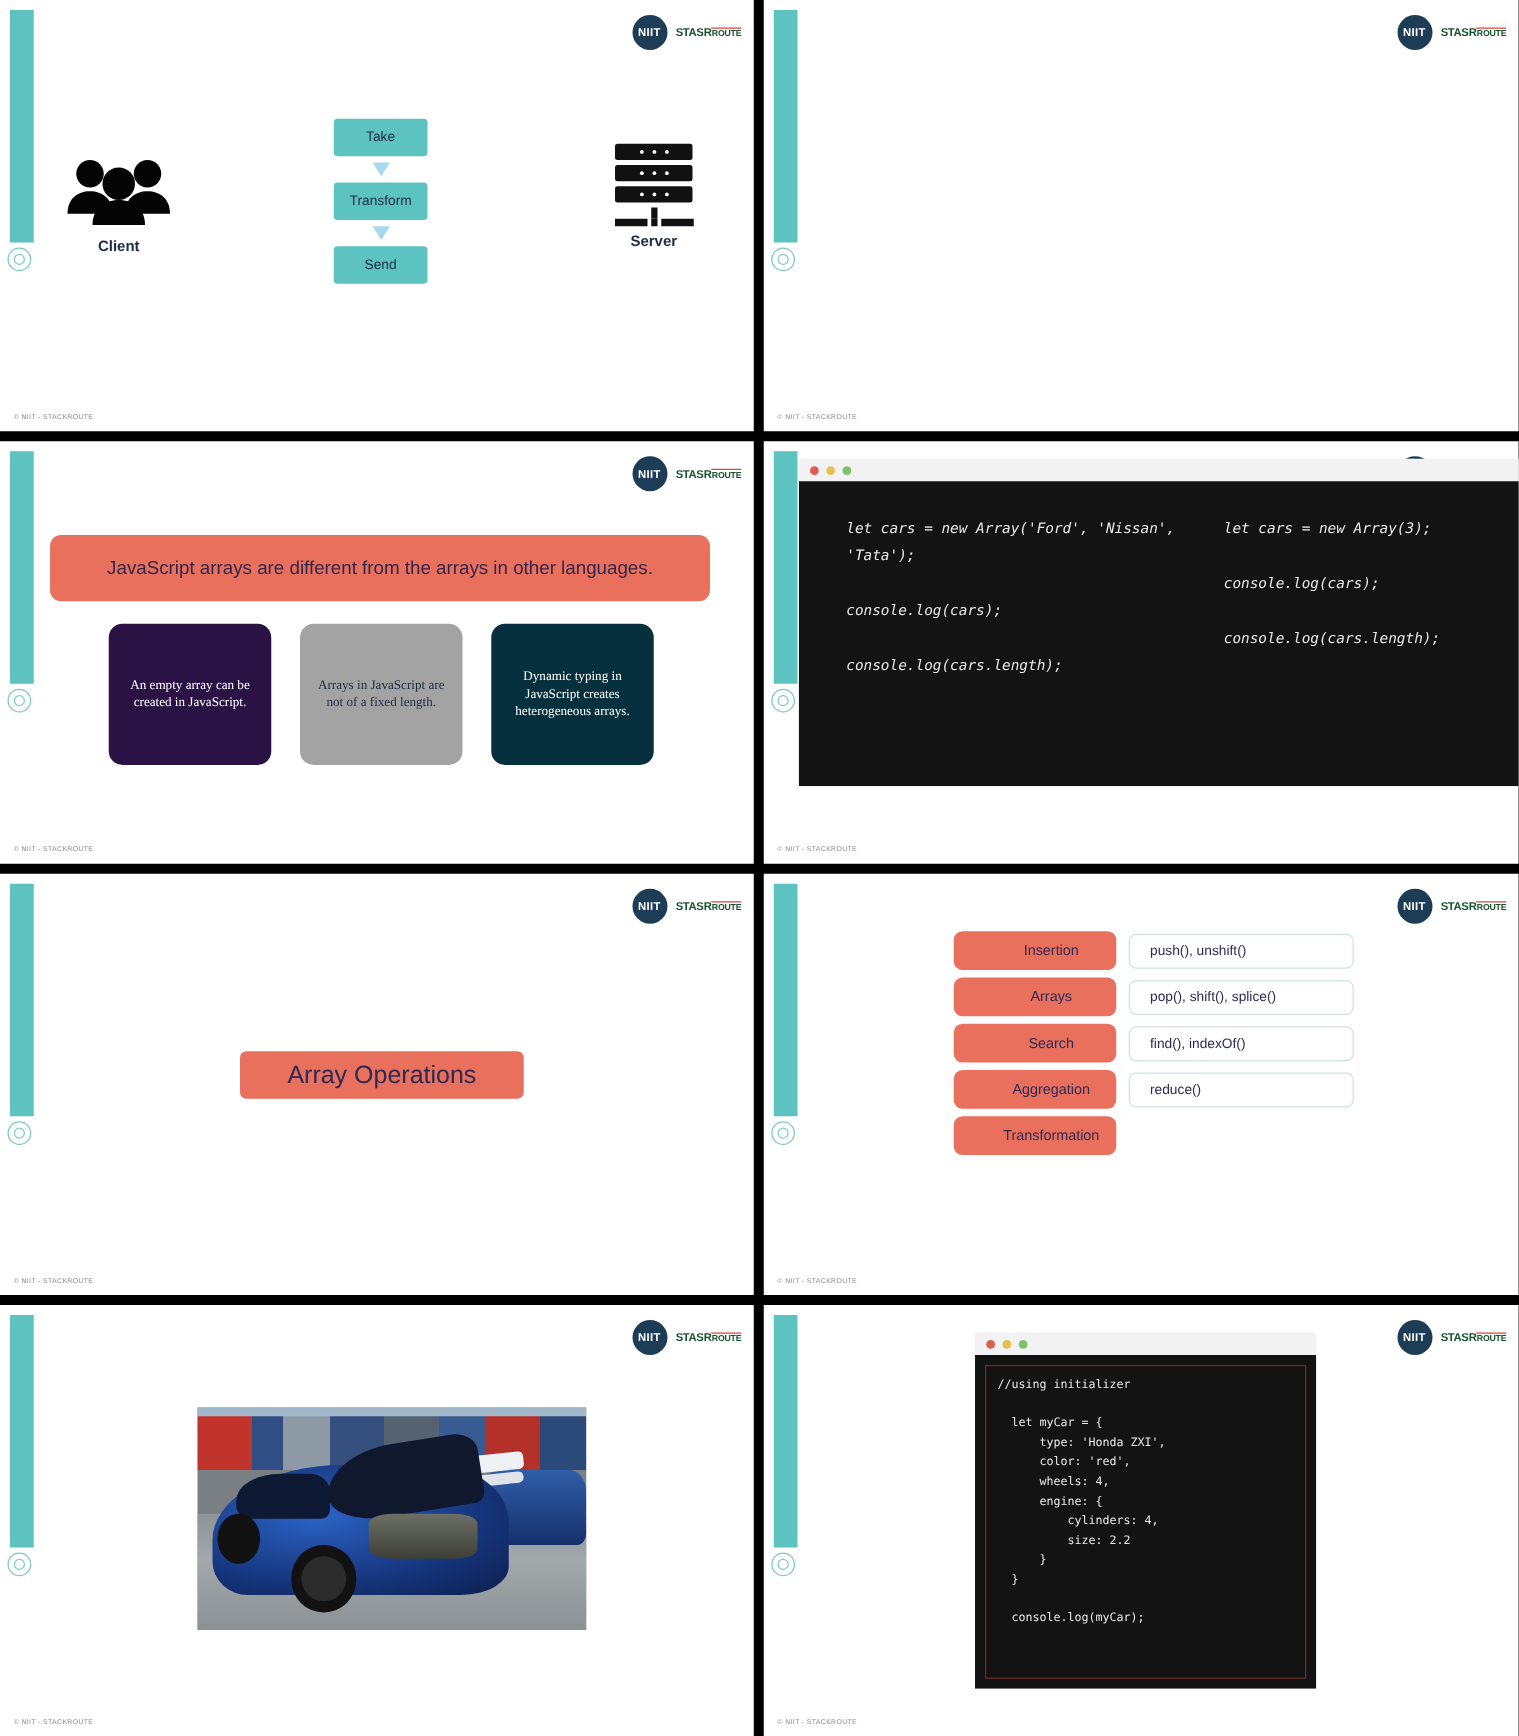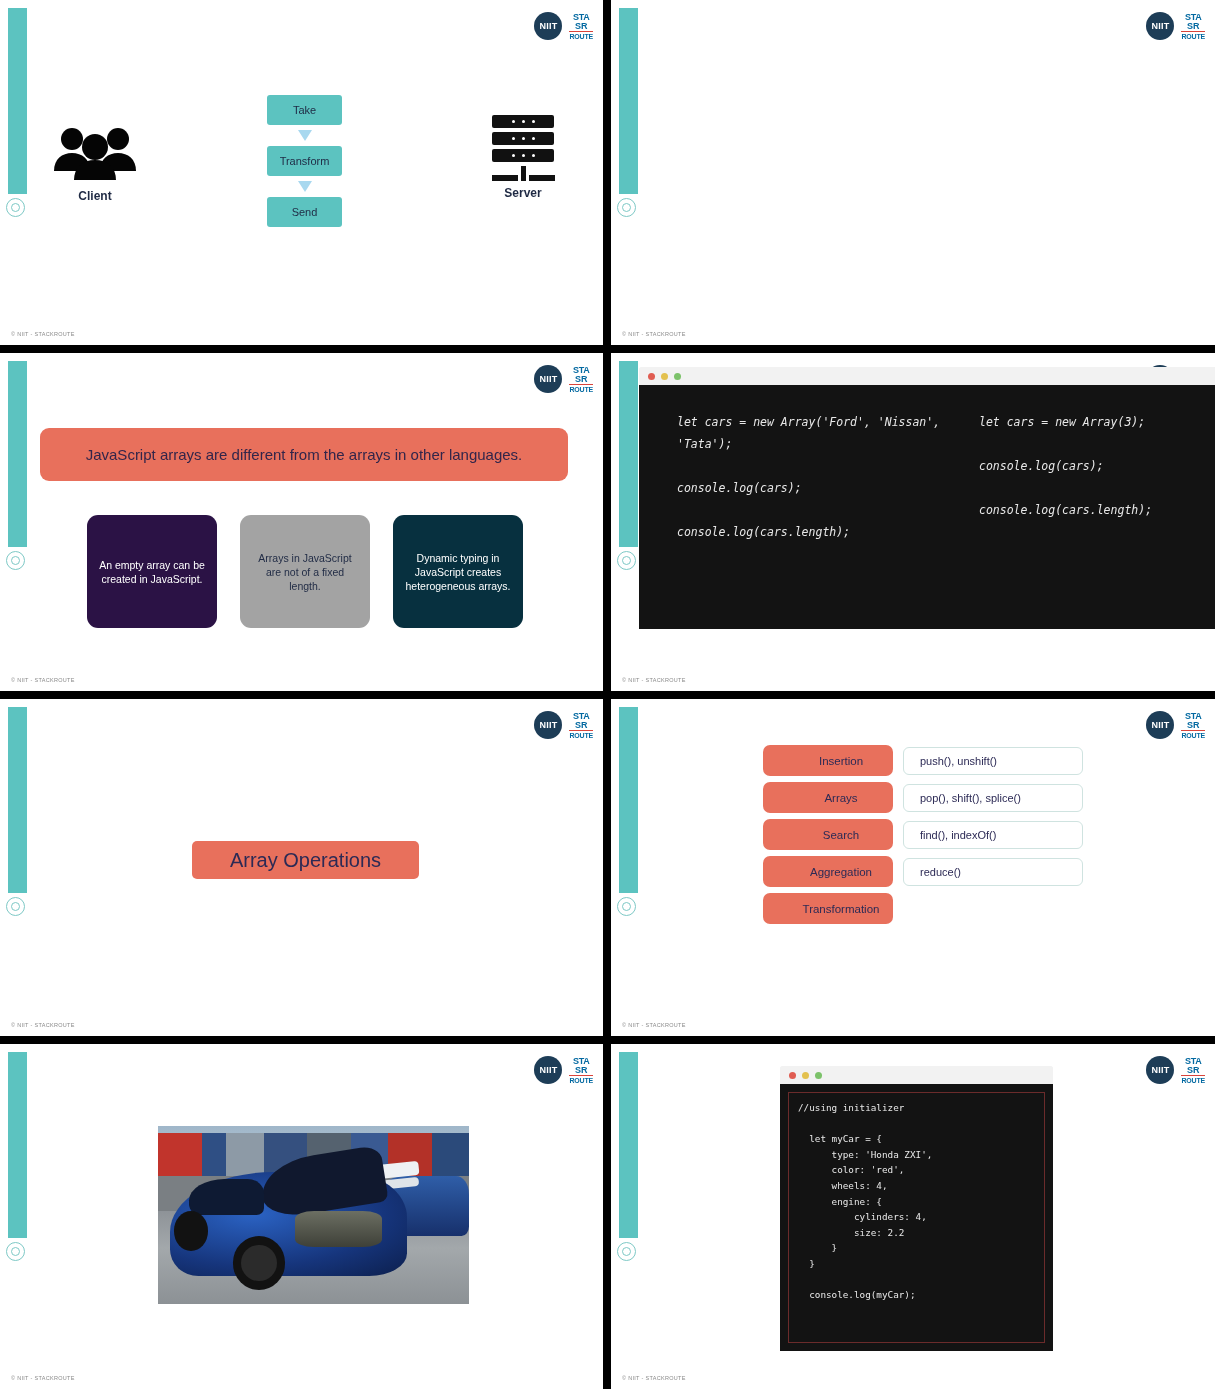--- a/index.html
+++ b/index.html
@@ -9,21 +9,21 @@
   .slide{position:relative;background:#fff;overflow:hidden;}
   .accent-bar{position:absolute;left:8px;top:8px;width:19px;height:186px;background:#5cc3c0;}
   .ring-icon{position:absolute;left:6px;top:198px;width:19px;height:19px;border:1.6px solid #7ec9c6;
              border-radius:50%;box-sizing:border-box;}
   .ring-icon::after{content:"";position:absolute;left:4px;top:4px;width:7px;height:7px;
              border:1.4px solid #7ec9c6;border-radius:50%;}
   .footer{position:absolute;left:11px;bottom:8px;font-size:5.5px;color:#8a8a8a;letter-spacing:.3px;}
   .logo{position:absolute;right:10px;top:12px;display:flex;align-items:center;gap:7px;}
   .logo-circle{width:28px;height:28px;border-radius:50%;background:#1d3d57;color:#fff;
        display:flex;align-items:center;justify-content:center;font-size:9px;font-weight:bold;letter-spacing:.3px;}
-  .logo-sr{display:flex;flex-direction:column;align-items:center;line-height:1;color:#0369a1;font-weight:bold;}
+  .logo-sr{display:flex;align-items:center;line-height:1;color:#14532d;font-weight:bold;}
   .logo-sr .l1{font-size:9px;letter-spacing:-.3px;}
   .logo-sr .l2{font-size:9px;margin:0;}
   .logo-sr .l3{font-size:7px;letter-spacing:-.2px;border-top:1.5px solid #d9443b;padding-top:1px;}
 
   
   .s1-client{position:absolute;left:50px;top:125px;width:90px;text-align:center;}
   .s1-label{font-size:12px;font-weight:bold;color:#1f2a44;margin-top:5px;}
   .flow{position:absolute;left:267px;top:95px;display:flex;flex-direction:column;align-items:center;}
   .flow-box{width:75px;height:30px;background:#5cc3c0;border-radius:3px;display:flex;align-items:center;
        justify-content:center;font-size:11px;color:#1f2a44;}
@@ -188,21 +188,21 @@
     <div class="ring-icon"></div>
     <div class="logo">
       <div class="logo-circle">NIIT</div>
       <div class="logo-sr">
         <span class="l1">STA</span>
         <span class="l2">SR</span>
         <span class="l3">ROUTE</span>
       </div>
     </div>
     <div class="banner" style="left:40px;top:75px;">JavaScript arrays are different from the arrays in other languages.</div>
-    <div class="cards" style="left:87px;top:162px;">
+    <div class="cards" style="left:87px;top:146px;font-family:Liberation Serif, serif;">
       <div class="card c1">An empty array can be created in JavaScript.</div>
       <div class="card c2">Arrays in JavaScript are not of a fixed length.</div>
       <div class="card c3">Dynamic typing in JavaScript creates heterogeneous arrays.</div>
     </div>
     <div class="footer">© NIIT - STACKROUTE</div>
   </div>
 
   <div class="slide">
     <div class="accent-bar"></div>
     <div class="ring-icon"></div>

